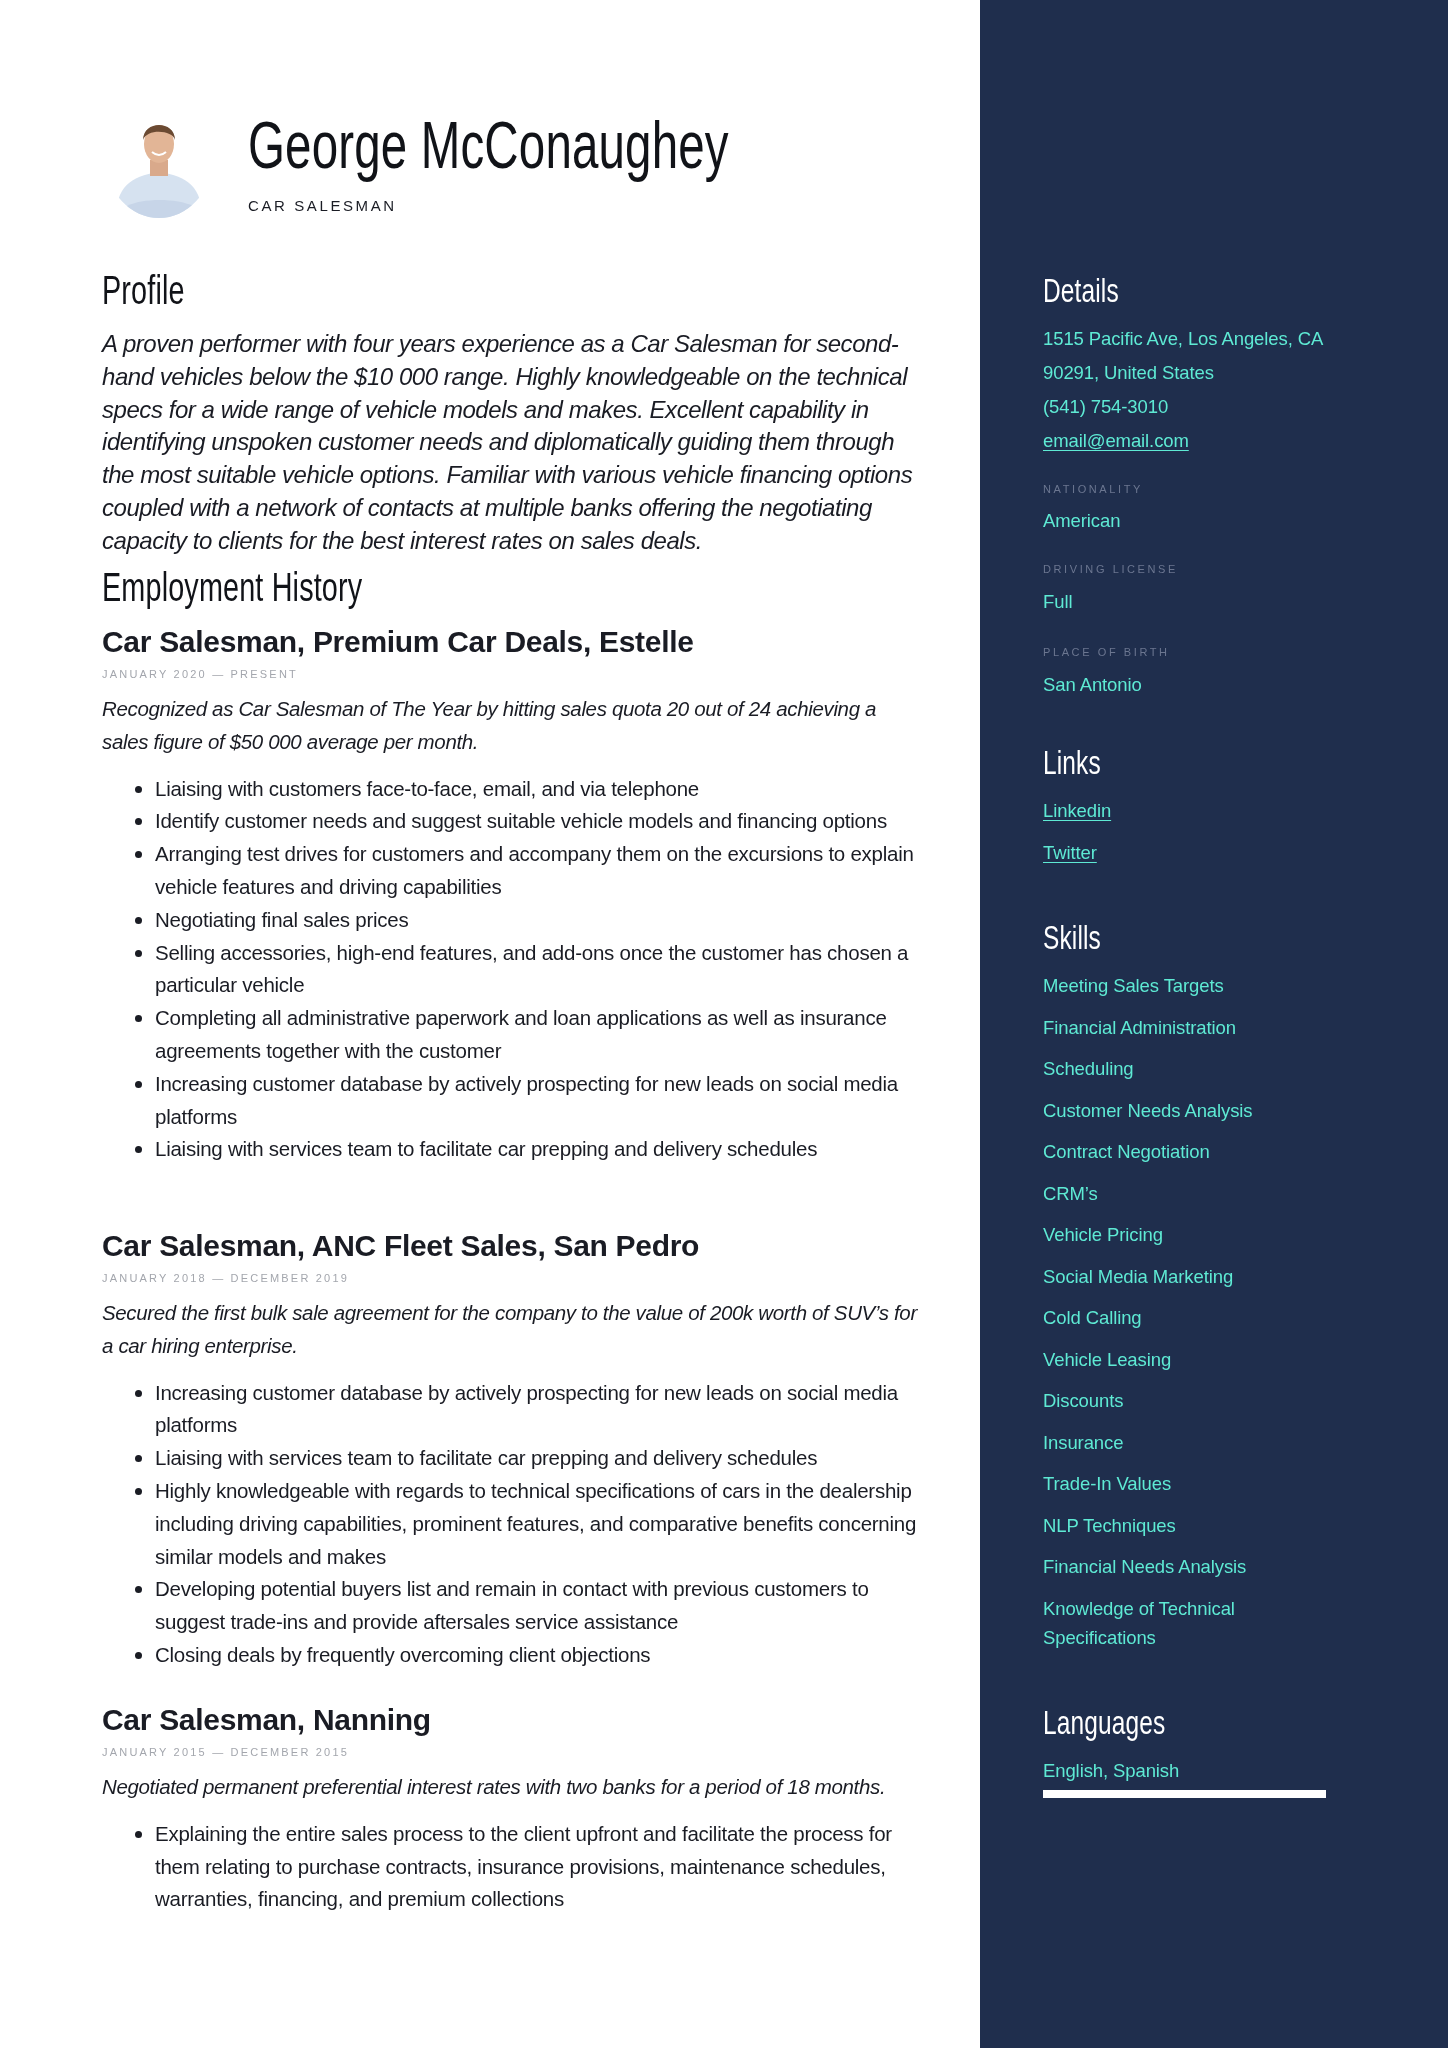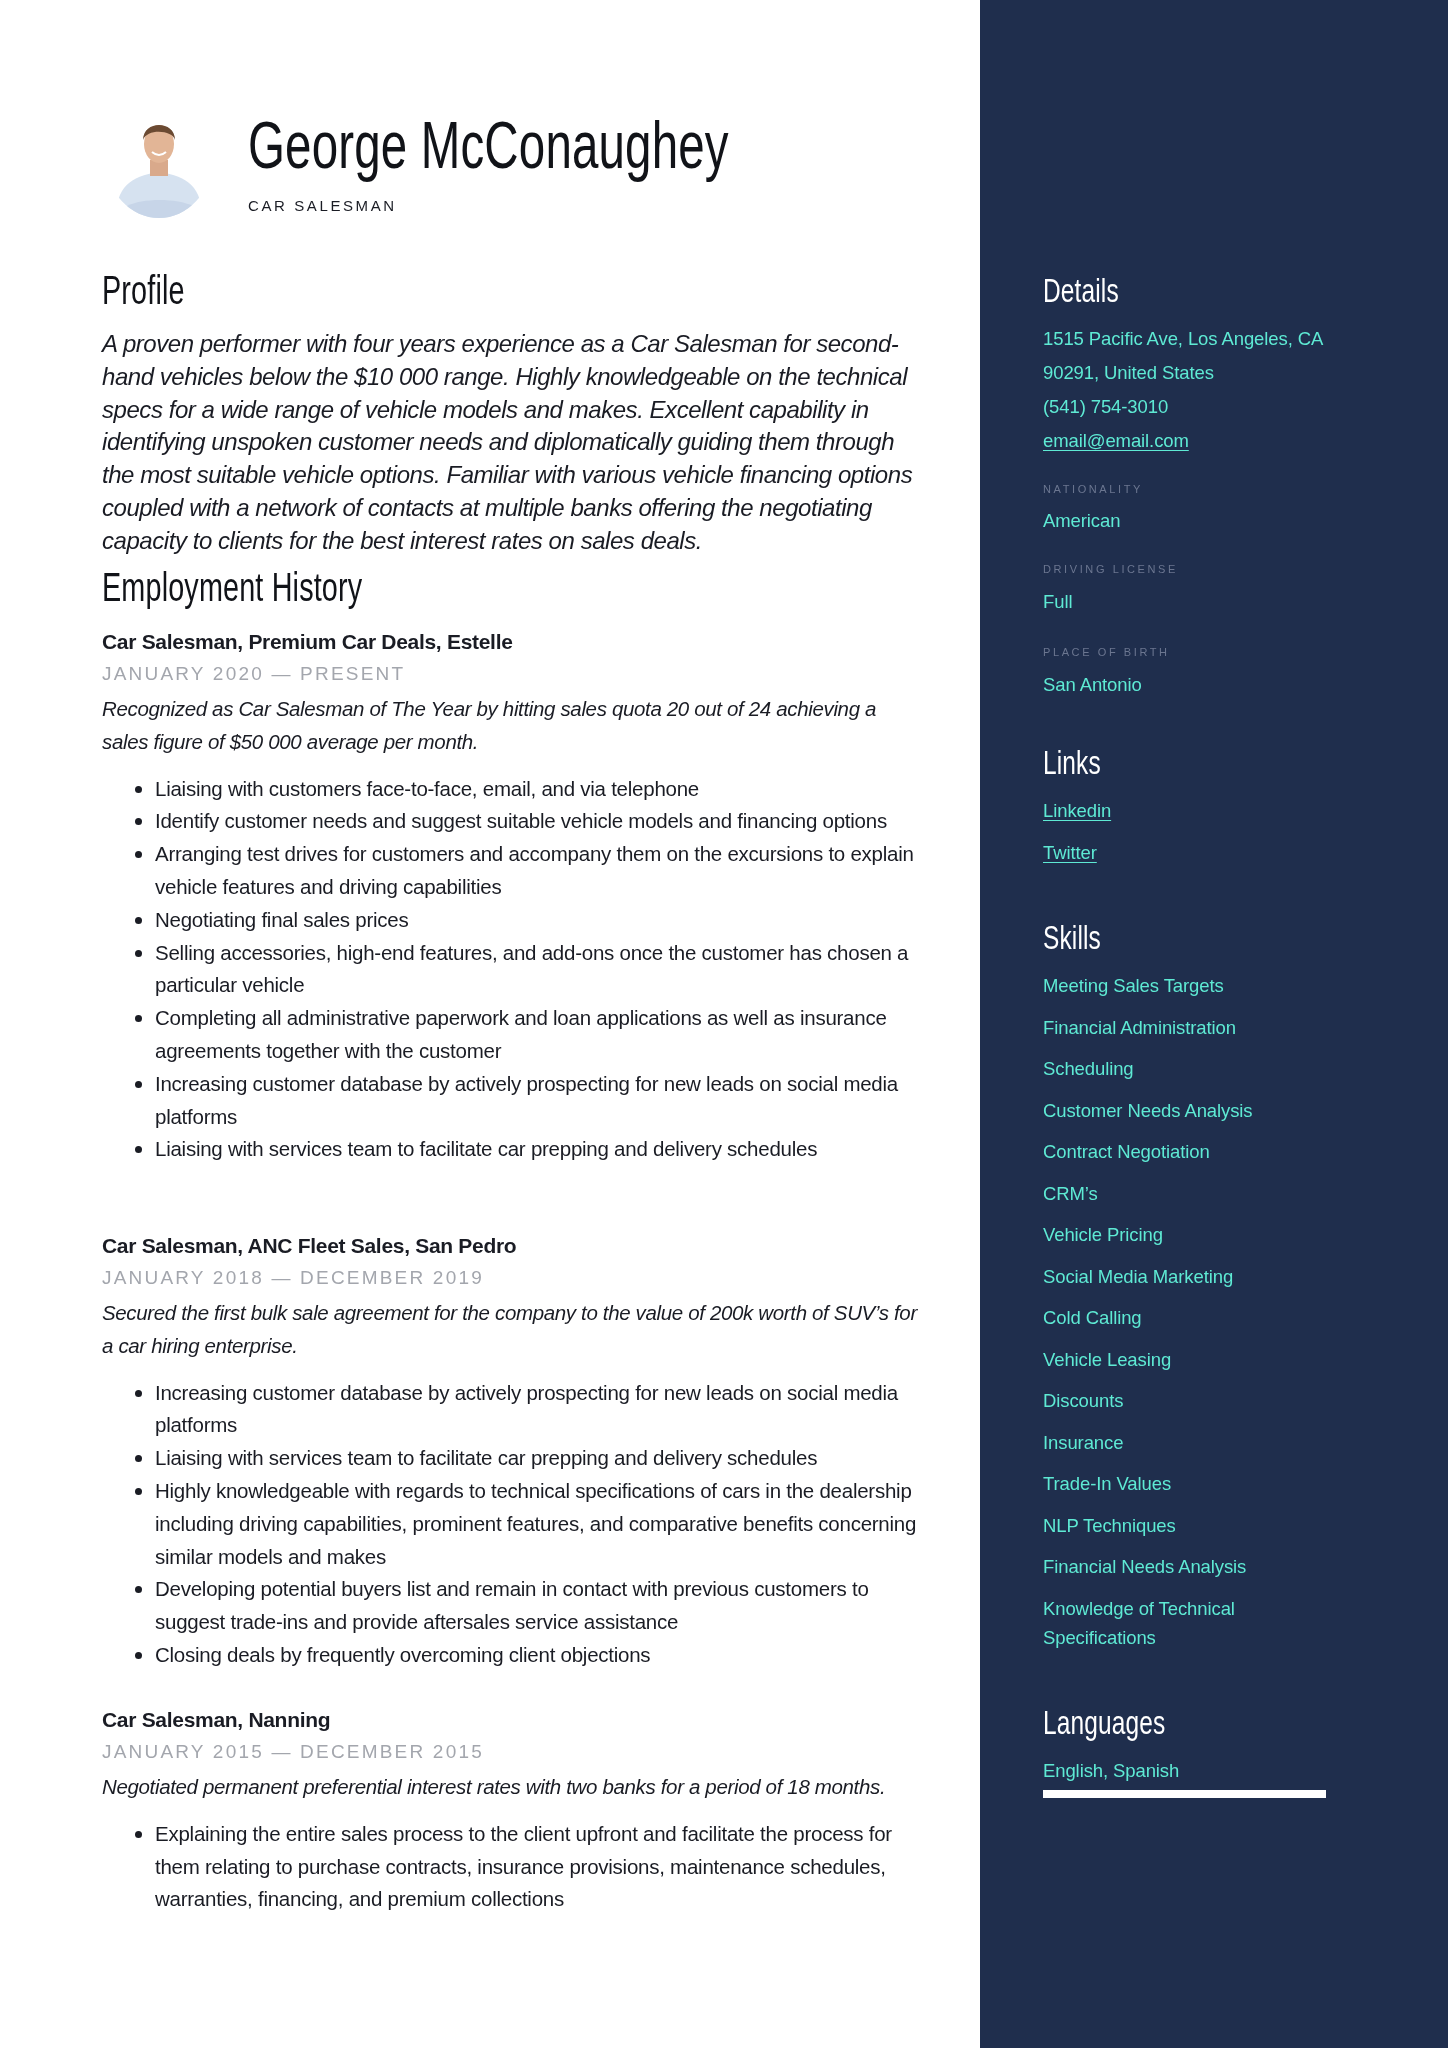--- a/index.html
+++ b/index.html
@@ -15,22 +15,22 @@
   
   .avatar { position: absolute; left: 107px; top: 106px; width: 104px; height: 112px; border-radius: 50%; overflow: hidden; background: #ffffff; }
   .name { position: absolute; left: 248px; top: 112px; font-size: 66px; color: #111318; line-height: 1; }
   .job-title { position: absolute; left: 248px; top: 197px; font-size: 15px; letter-spacing: 2.6px; color: #1a1c24; }
 
   
   .section-title { position: absolute; left: 102px; font-size: 40px; color: #111318; line-height: 1; }
   .profile-text { position: absolute; left: 102px; top: 328px; width: 820px; font-size: 24px; line-height: 32.8px; font-style: italic; color: #1a1c24; letter-spacing: -0.45px; }
 
   .job { position: absolute; left: 102px; width: 820px; }
-  .job-heading { font-size: 21px; font-weight: bold; color: #1a1c24; line-height: 30px; letter-spacing: -0.3px; }
-  .job-dates { font-size: 19px; color: #a3a6ad; letter-spacing: 2.2px; margin-top: 7px; line-height: 20px; }
+  .job-heading { font-size: 30px; font-weight: bold; color: #1a1c24; line-height: 30px; letter-spacing: -0.3px; }
+  .job-dates { font-size: 11px; color: #a3a6ad; letter-spacing: 2.2px; margin-top: 7px; line-height: 20px; }
   .job-summary { font-size: 20.5px; font-style: italic; line-height: 32.8px; margin-top: 9px; letter-spacing: -0.35px; color: #1a1c24; }
   .job-bullets { list-style: none; margin-top: 14px; }
   .job-bullets li { position: relative; padding-left: 53px; font-size: 20.5px; line-height: 32.8px; letter-spacing: -0.25px; color: #1a1c24; }
   .job-bullets li .dot { position: absolute; left: 33px; top: 13px; width: 7px; height: 7px; border-radius: 50%; background: #1a1c24; }
 
   
   .sb-title { position: absolute; left: 63px; font-size: 34px; color: #ffffff; line-height: 1; }
   .sb-text { position: absolute; left: 63px; font-size: 18.5px; color: #5eead4; line-height: 24px; letter-spacing: -0.1px; }
   .sb-link { text-decoration: underline; text-underline-offset: 3px; cursor: pointer; }
   .sb-label { position: absolute; left: 63px; font-size: 11px; color: #6b7690; letter-spacing: 2.6px; line-height: 18px; }

